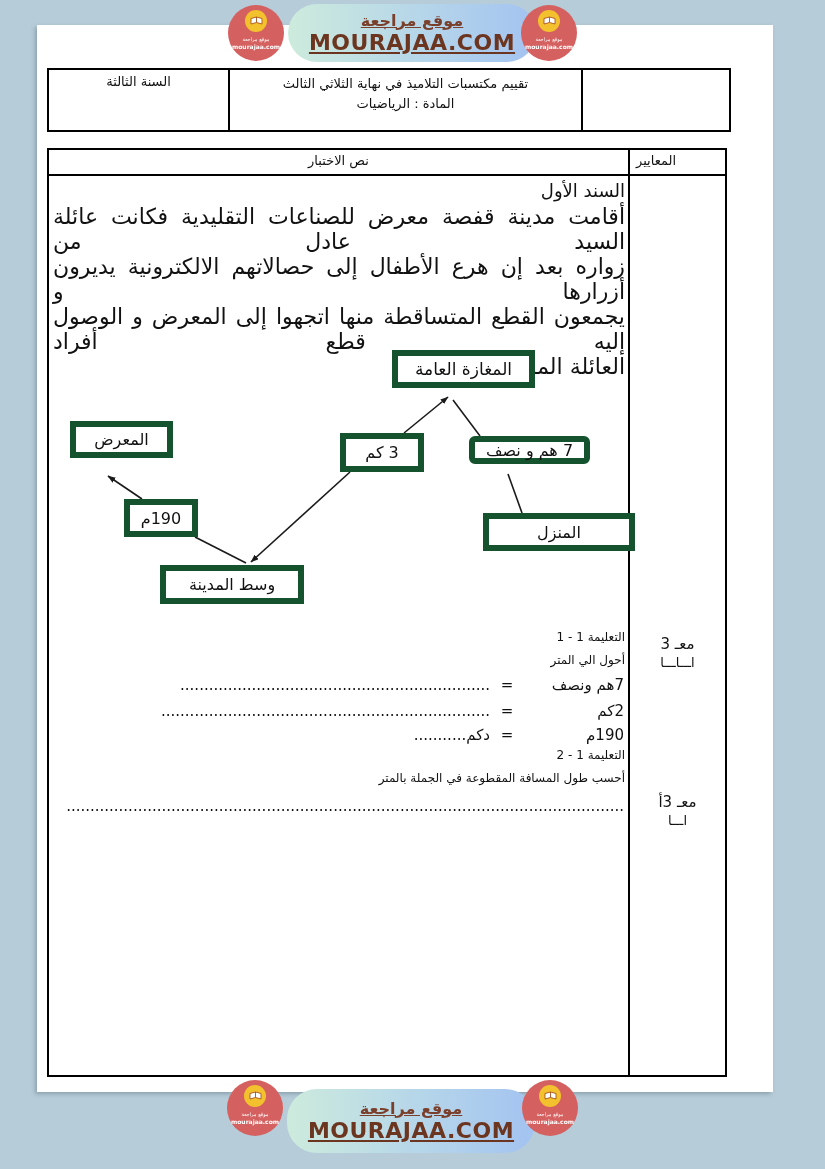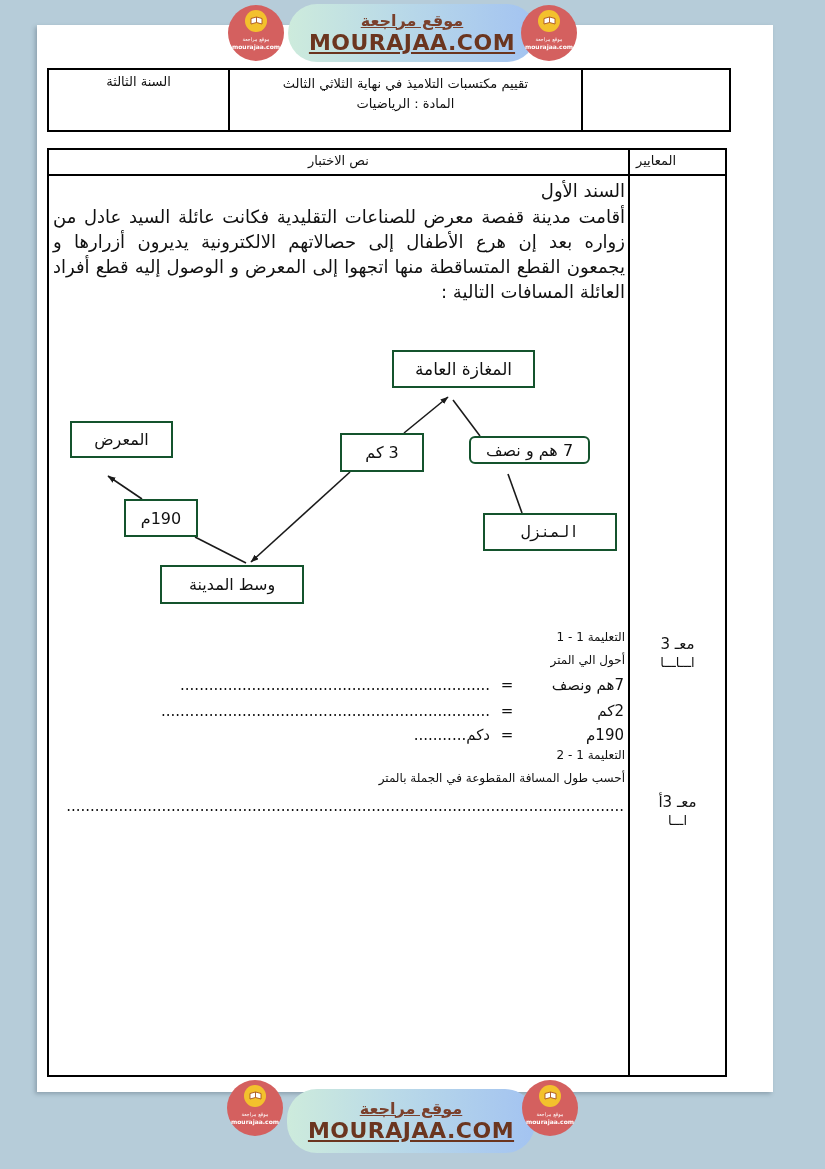--- a/index.html
+++ b/index.html
@@ -30,25 +30,25 @@
     box-sizing:border-box;background:#fff;}
   .ex-head{display:flex;direction:rtl;height:26px;border-bottom:2px solid #000;box-sizing:border-box;}
   .ex-head .crith{width:97px;border-left:2px solid #000;box-sizing:border-box;font-size:13px;
     direction:rtl;text-align:left;padding:3px 4px 0 6px;}
   .ex-head .texth{flex:1;text-align:center;font-size:13px;padding-top:3px;}
   .ex-body{display:flex;direction:rtl;height:899px;}
   .crit-cell{width:97px;border-left:2px solid #000;box-sizing:border-box;position:relative;}
   .main-cell{flex:1;position:relative;direction:rtl;}
   
   .support-title{position:absolute;top:4px;right:3px;font-size:18px;}
-  .story{position:absolute;top:28px;right:3px;left:4px;font-size:18px;line-height:25px;}
+  .story{position:absolute;top:28px;right:3px;left:4px;font-size:22px;line-height:25px;}
   .story .jl{text-align:justify;text-align-last:justify;}
   .story .ll{text-align:right;}
   .diagram{position:absolute;top:168px;right:0;left:0;height:272px;}
-  .dbox{position:absolute;border:2px solid #14532d;background:#fff;box-sizing:border-box;
+  .dbox{position:absolute;border:6px solid #14532d;background:#fff;box-sizing:border-box;
     display:flex;align-items:center;justify-content:center;font-size:16px;direction:rtl;}
   .arrows{position:absolute;left:0;top:0;}
   .itext{position:absolute;right:3px;font-size:12px;}
   .eqrow{position:absolute;right:4px;left:4px;direction:rtl;display:flex;align-items:center;
     font-size:15px;white-space:nowrap;overflow:hidden;}
   .eqrow .lab{width:100px;text-align:right;}
   .eqrow .eq{width:34px;text-align:center;}
   .eqrow .val{flex:1;direction:rtl;text-align:right;overflow:hidden;}
   .ansline{position:absolute;left:6px;right:4px;font-size:15px;white-space:nowrap;overflow:hidden;}
   
@@ -139,21 +139,21 @@
             <line x1="301" y1="128" x2="202" y2="218" stroke="#1a1a1a" stroke-width="1.6" marker-end="url(#ah)"></line>
             <line x1="146" y1="193" x2="197" y2="219" stroke="#1a1a1a" stroke-width="1.6"></line>
             <line x1="93" y1="155" x2="59" y2="132" stroke="#1a1a1a" stroke-width="1.6" marker-end="url(#ah)"></line>
             <line x1="473" y1="169" x2="459" y2="130" stroke="#1a1a1a" stroke-width="1.6"></line>
           </svg>
           <div class="dbox" style="left:343px;top:6px;width:143px;height:38px;font-size:17px;">المغازة العامة</div>
           <div class="dbox" style="left:21px;top:77px;width:103px;height:37px;">المعرض</div>
           <div class="dbox" style="left:291px;top:89px;width:84px;height:39px;">3 كم</div>
           <div class="dbox" style="left:420px;top:92px;width:121px;height:28px;border-radius:6px;">7 هم و نصف</div>
           <div class="dbox" style="left:75px;top:155px;width:74px;height:38px;">190م</div>
-          <div class="dbox" style="left:434px;top:169px;width:134px;height:38px;font-family:Liberation Mono, monospace;">المنزل</div>
+          <div class="dbox" style="left:434px;top:169px;width:152px;height:38px;">المنزل</div>
           <div class="dbox" style="left:111px;top:221px;width:144px;height:39px;">وسط المدينة</div>
         </div>
 
         <div class="itext" style="top:454px;">التعليمة 1 - 1</div>
         <div class="itext" style="top:477px;">أحول الي المتر</div>
 
         <div class="eqrow" style="top:500px;">
           <span class="lab">7هم ونصف</span>
           <span class="eq">=</span>
           <span class="val">.................................................................</span>

